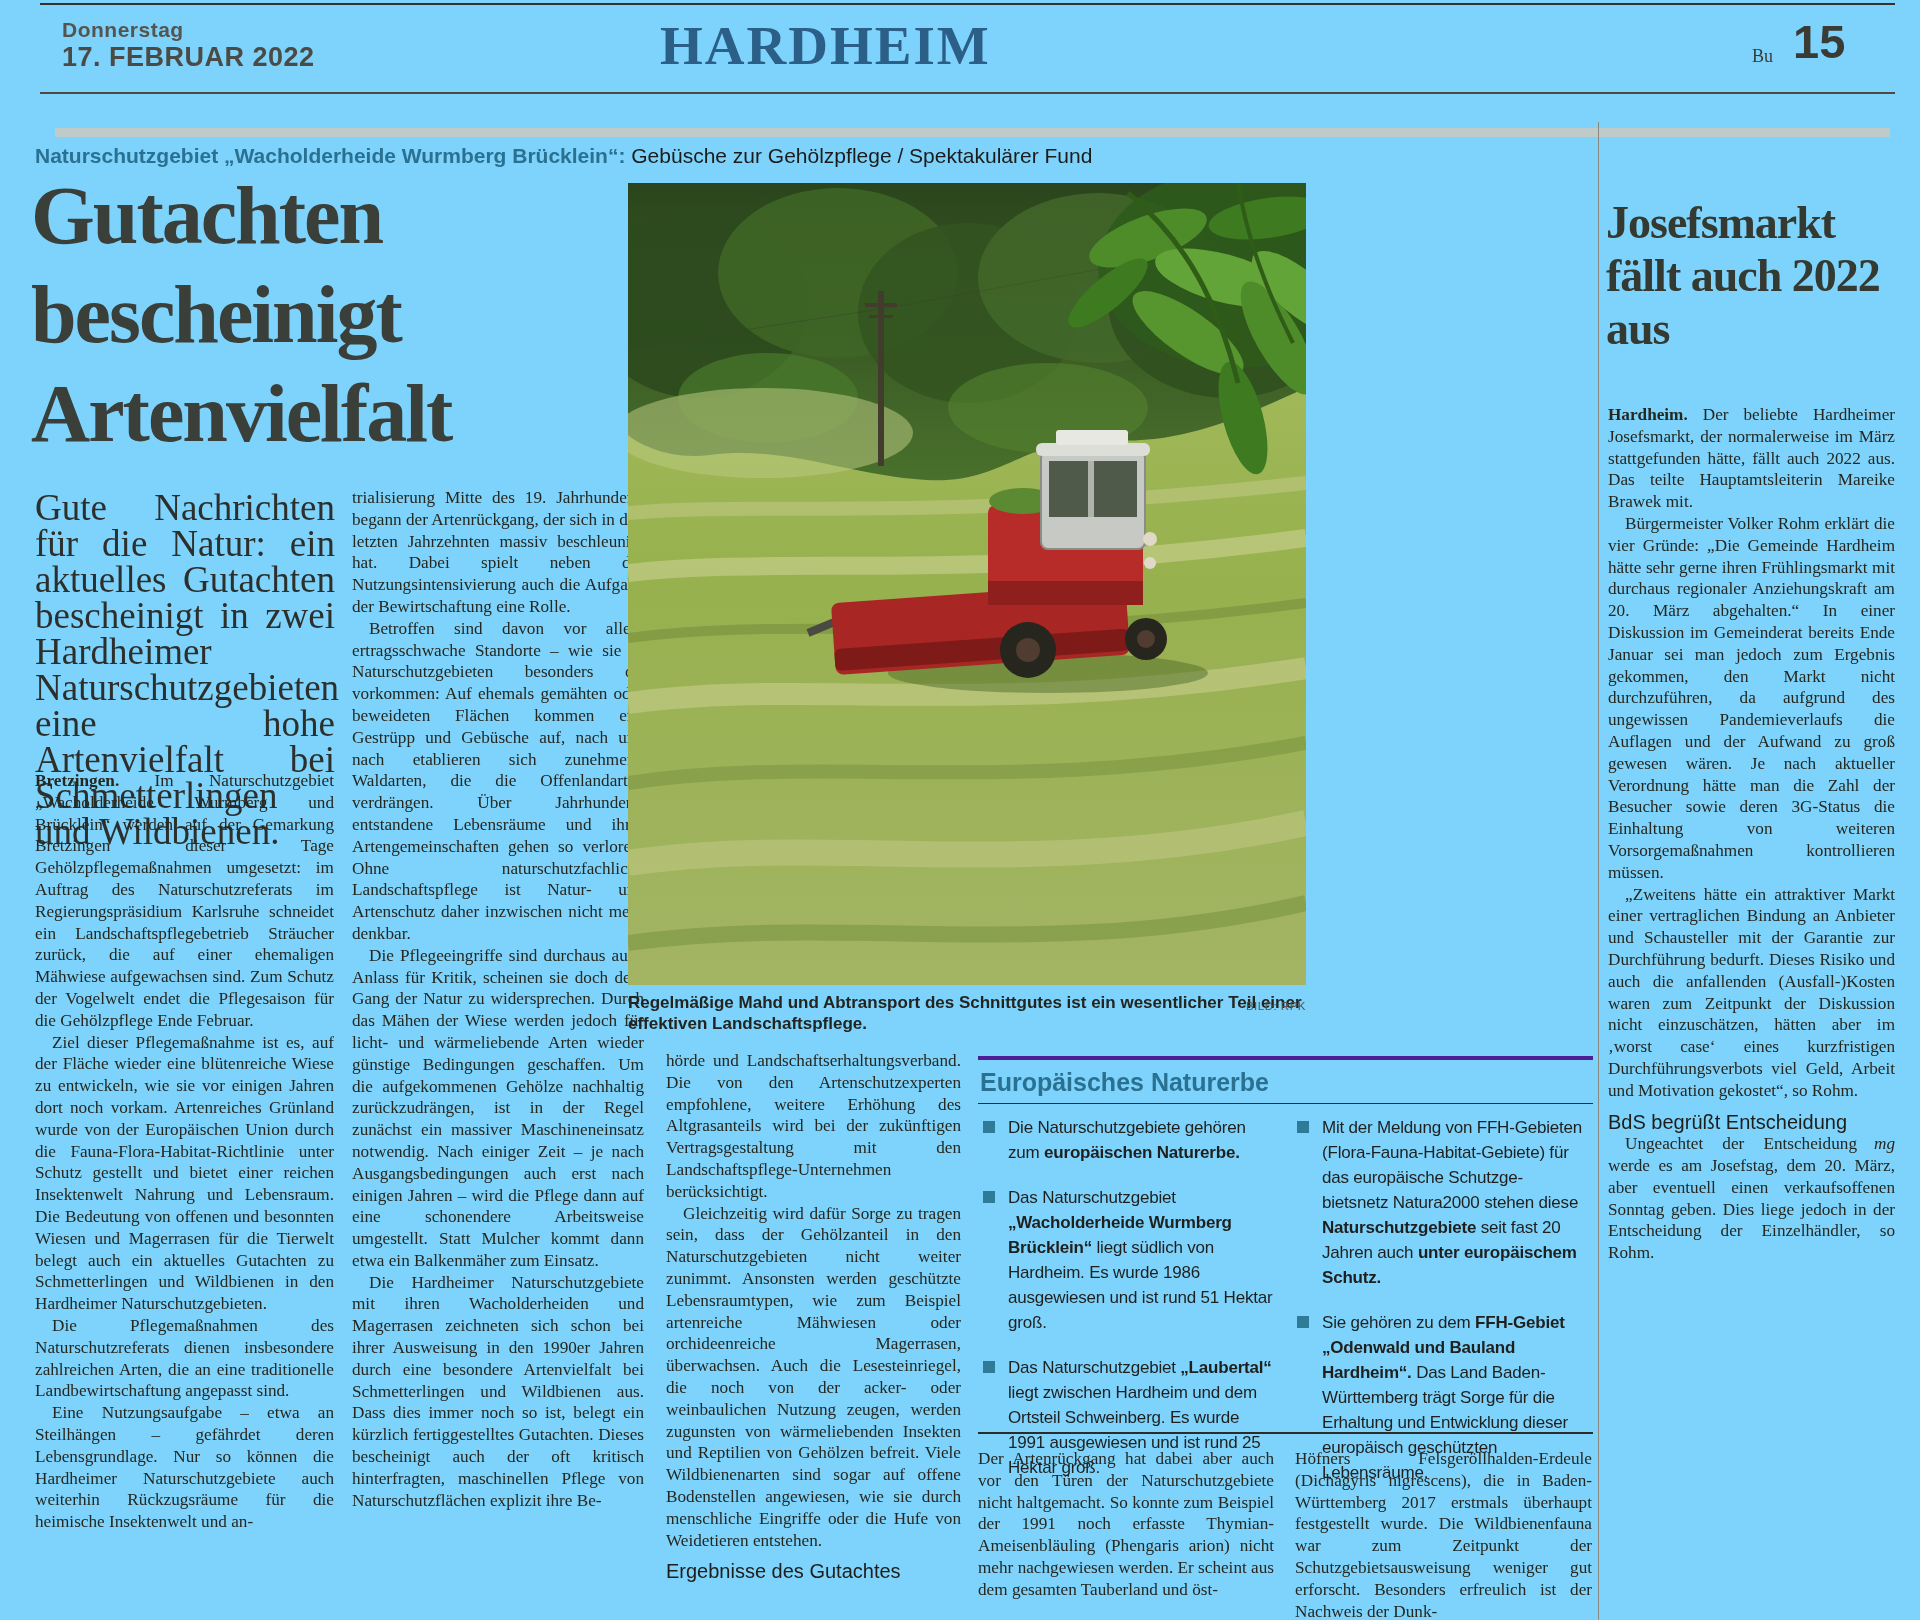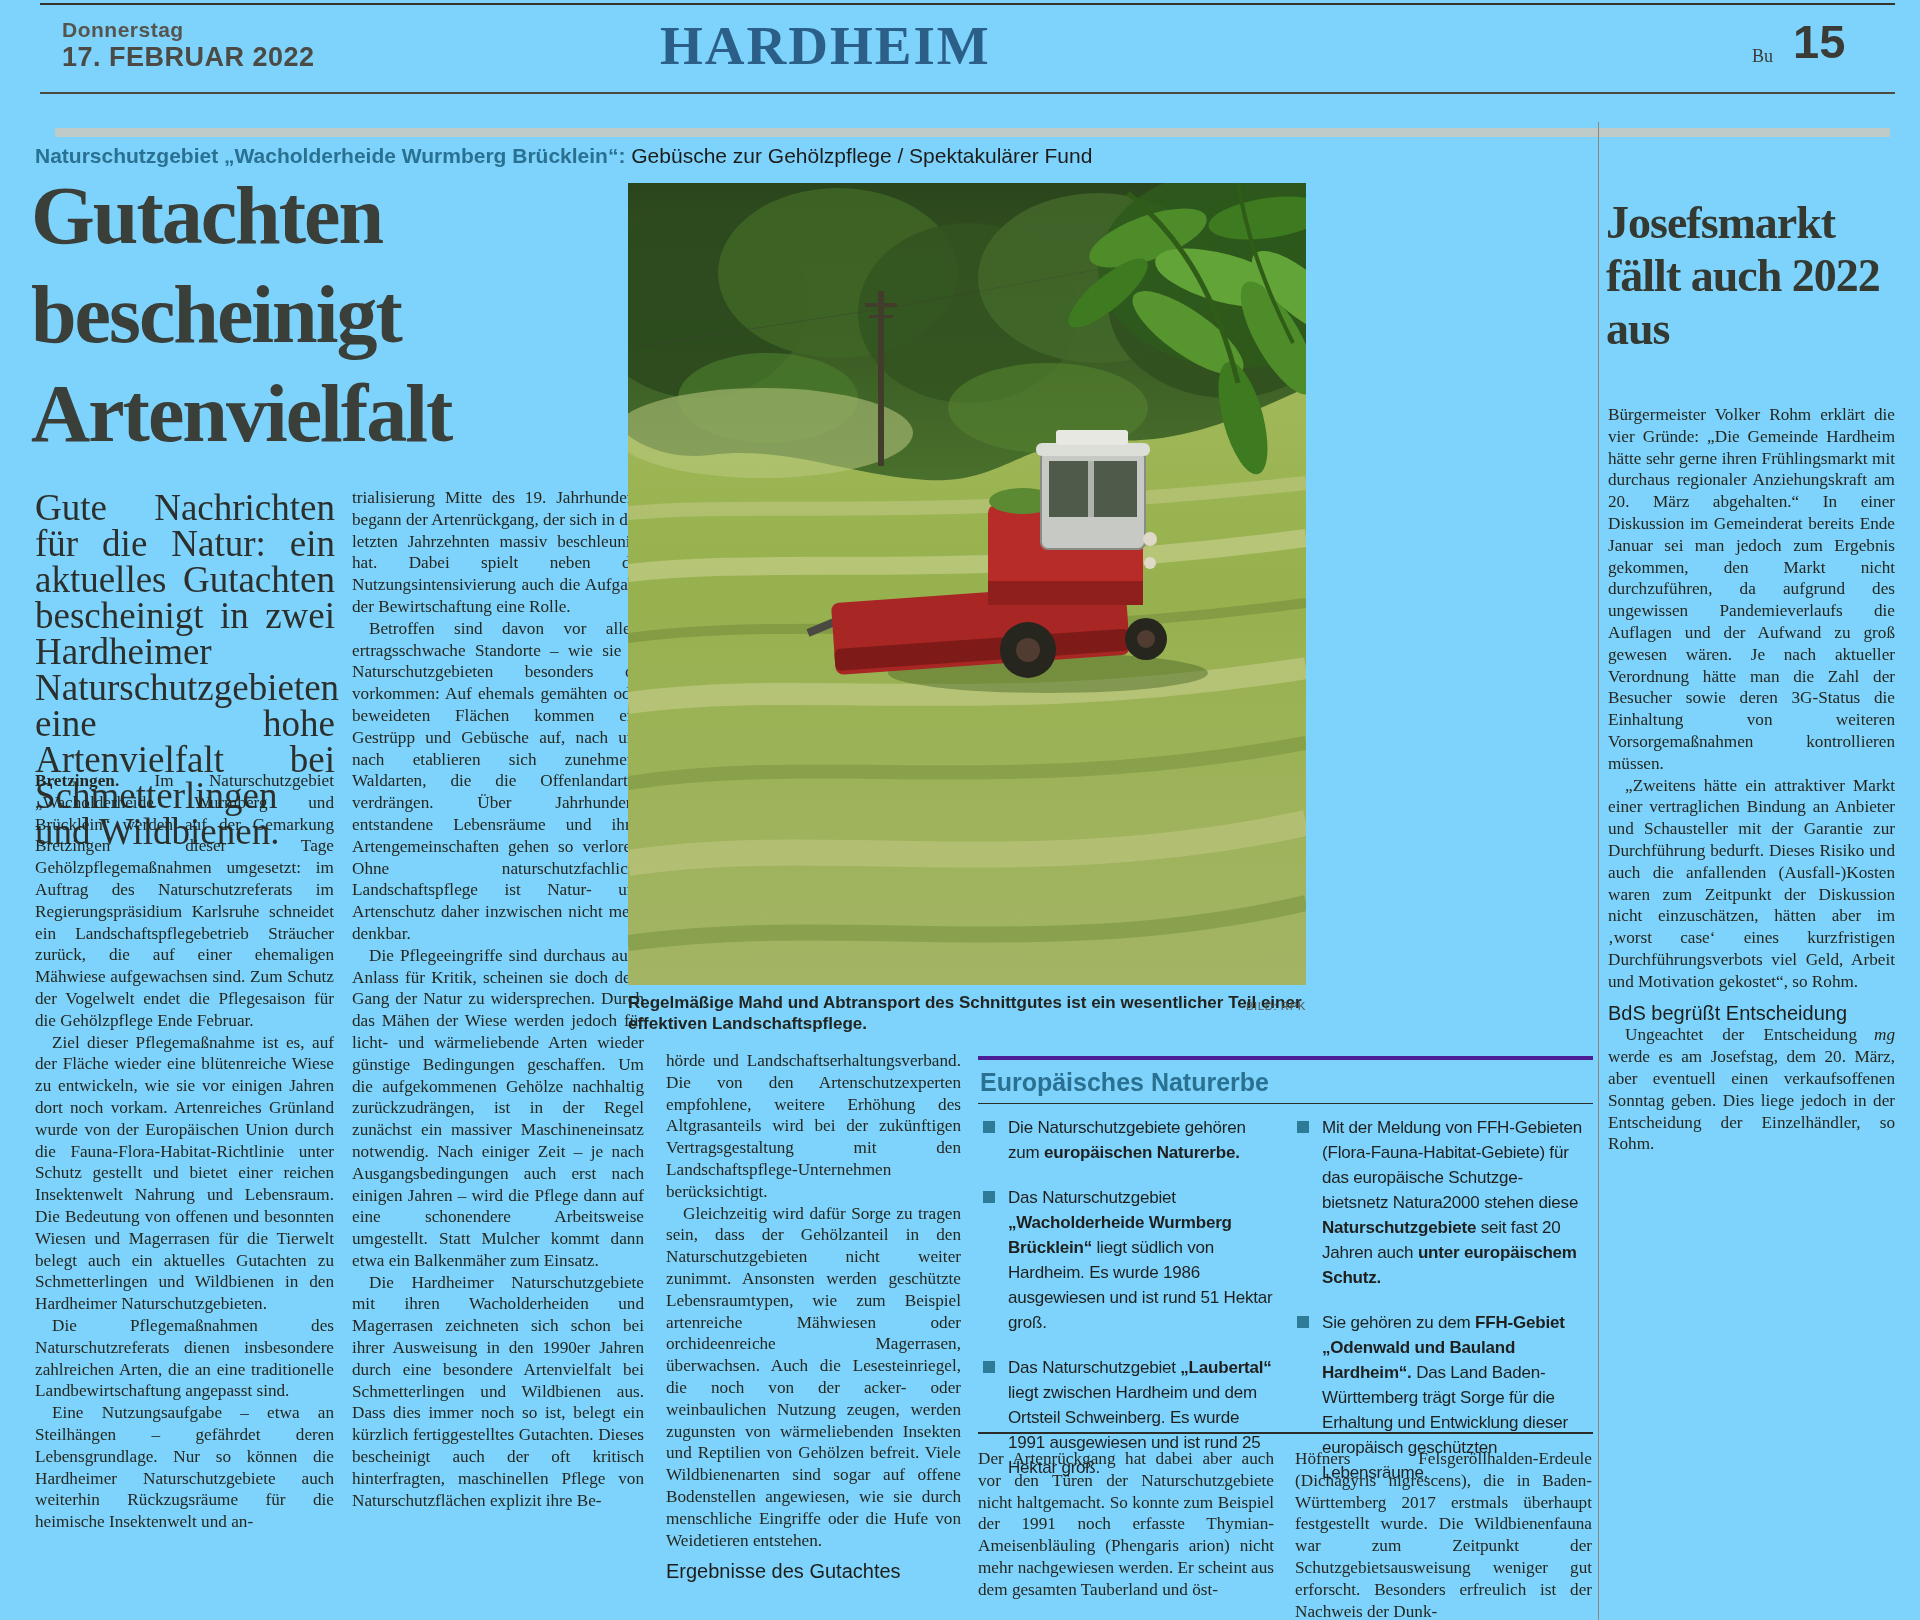--- a/index.html
+++ b/index.html
@@ -224,19 +224,20 @@
   </div>
   <div class="col col5">
     <p>Höfners Felsgeröllhalden-Erdeule (Dichagyris nigrescens), die in Baden-Württemberg 2017 erstmals überhaupt festgestellt wurde. Die Wildbienenfauna war zum Zeitpunkt der Schutzgebietsausweisung weniger gut erforscht. Besonders erfreulich ist der Nachweis der Dunk-</p>
   </div>
 
   <div class="vdivider"></div>
 
   <div class="side-headline">Josefsmarkt fällt auch 2022 aus</div>
 
   <div class="col side-body">
+    <p><span class="lead-b">Hardheim.</span><span> Der beliebte Hardheimer Josefsmarkt, der normalerweise im März stattgefunden hätte, fällt auch 2022 aus. Das teilte Hauptamtsleiterin Mareike Brawek mit.</span></p>
     <p>Bürgermeister Volker Rohm erklärt die vier Gründe: „Die Gemeinde Hardheim hätte sehr gerne ihren Frühlingsmarkt mit durchaus regionaler Anziehungskraft am 20. März abgehalten.“ In einer Diskussion im Gemeinderat bereits Ende Januar sei man jedoch zum Ergebnis gekommen, den Markt nicht durchzuführen, da aufgrund des ungewissen Pandemieverlaufs die Auflagen und der Aufwand zu groß gewesen wären. Je nach aktueller Verordnung hätte man die Zahl der Besucher sowie deren 3G-Status die Einhaltung von weiteren Vorsorgemaßnahmen kontrollieren müssen.</p>
     <p>„Zweitens hätte ein attraktiver Markt einer vertraglichen Bindung an Anbieter und Schausteller mit der Garantie zur Durchführung bedurft. Dieses Risiko und auch die anfallenden (Ausfall-)Kosten waren zum Zeitpunkt der Diskussion nicht einzuschätzen, hätten aber im ‚worst case‘ eines kurzfristigen Durchführungsverbots viel Geld, Arbeit und Motivation gekostet“, so Rohm.</p>
     <p class="subhead">BdS begrüßt Entscheidung</p>
     <p style="text-indent:17px;"><span class="byline">mg</span><span>Ungeachtet der Entscheidung werde es am Josefstag, dem 20. März, aber eventuell einen verkaufsoffenen Sonntag geben. Dies liege jedoch in der Entscheidung der Einzelhändler, so Rohm.</span></p>
   </div>
 
 </div>
 
 </body></html>

